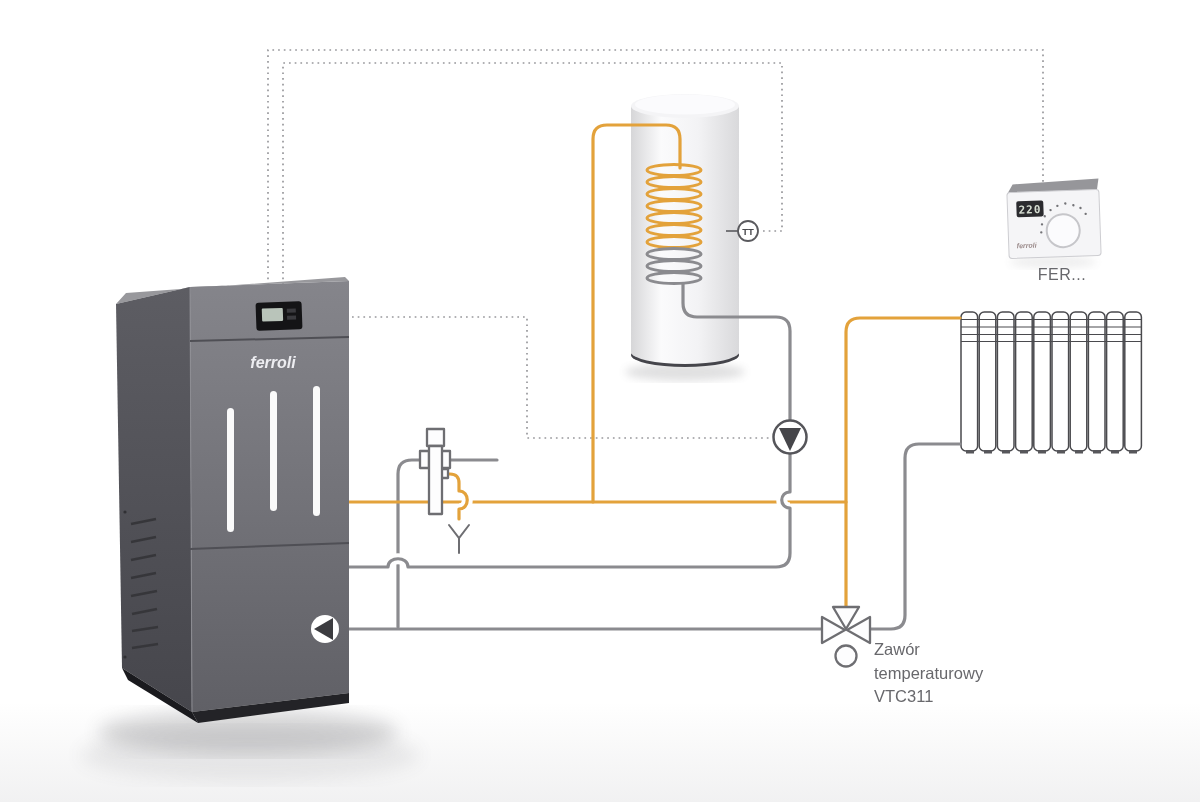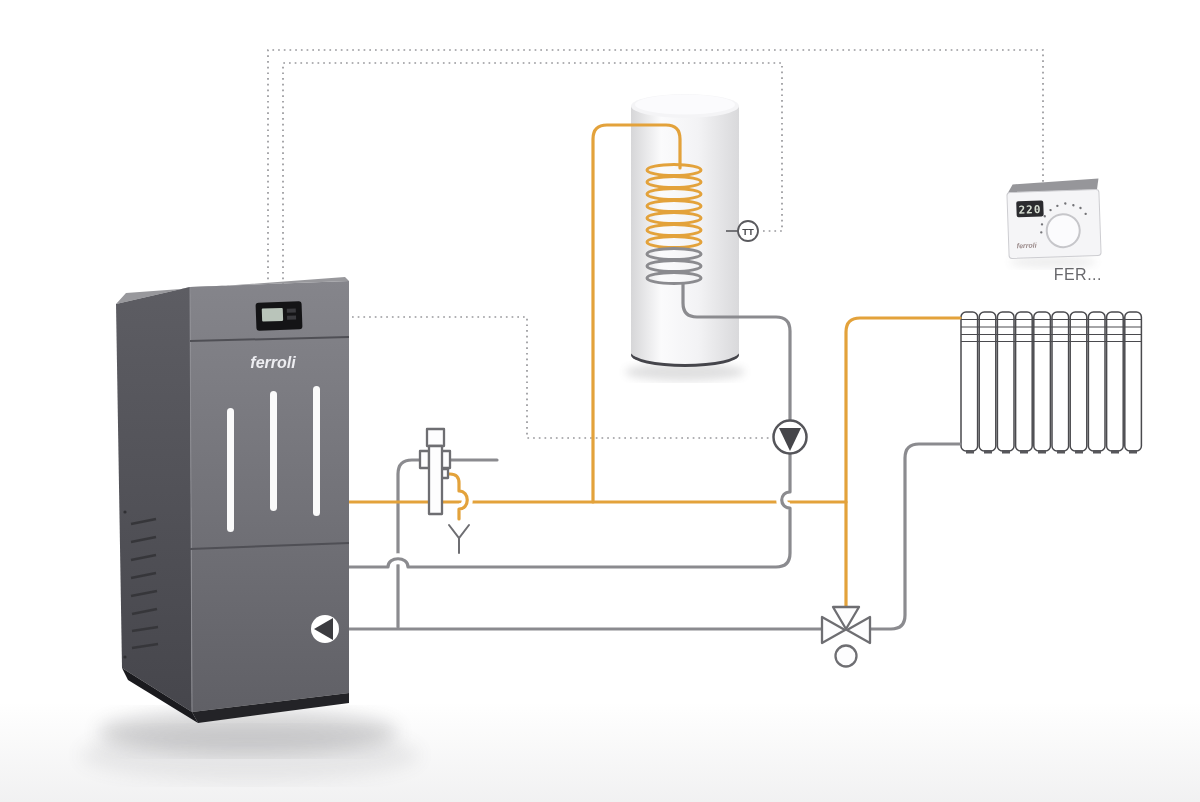--- a/index.html
+++ b/index.html
@@ -9,21 +9,21 @@
   .pipe{fill:none;stroke-width:3.2;stroke-linecap:round;stroke-linejoin:round;}
   .hot{stroke:var(--pipe-hot);}
   .ret{stroke:var(--pipe-return);}
   .coil{fill:none;stroke-width:3;}
   .dotline{fill:none;stroke:var(--control-dotted);stroke-width:1.7;stroke-dasharray:1.7 4;}
   .mask{fill:none;stroke:#ffffff;stroke-width:11;stroke-linecap:butt;}
   .sym{fill:#fdfdfe;stroke:var(--symbol-stroke);stroke-width:2.3;stroke-linejoin:round;}
   .symline{fill:none;stroke:var(--symbol-stroke);stroke-width:2;stroke-linecap:round;}
   .label{position:absolute;color:var(--label-text);}
   .valve-label{left:874px;top:638px;width:160px;font-size:16.5px;line-height:23.5px;white-space:pre-line;}
-  .fer-label{left:1022px;top:266px;width:80px;font-size:16px;text-align:right;letter-spacing:.5px;}
+  .fer-label{left:1022px;top:266px;width:80px;font-size:16px;text-align:center;letter-spacing:.5px;}
   .floor{position:absolute;left:0;right:0;bottom:0;height:100px;
          background:linear-gradient(180deg,rgba(120,120,126,0) 0%,rgba(120,120,126,0.10) 100%);}
 </style>
 </head>
 <body>
 
 <div class="stage">
   <div class="floor"></div>
 
   <svg width="1200" height="802" viewBox="0 0 1200 802">
@@ -213,13 +213,16 @@
       <circle cx="125" cy="512" r="1.6" fill="#303034"></circle>
       <circle cx="125" cy="657" r="1.6" fill="#303034"></circle>
       <g>
         <circle cx="325" cy="629" r="14" fill="#ffffff"></circle>
         <polygon points="333,618 333,640 314,629" fill="#3c3c40"></polygon>
       </g>
     </g>
   </svg>
 
   <div class="label fer-label">FER...</div>
+  <div class="label valve-label">Zawór
+temperaturowy
+VTC311</div>
 </div>
 
 </body></html>

